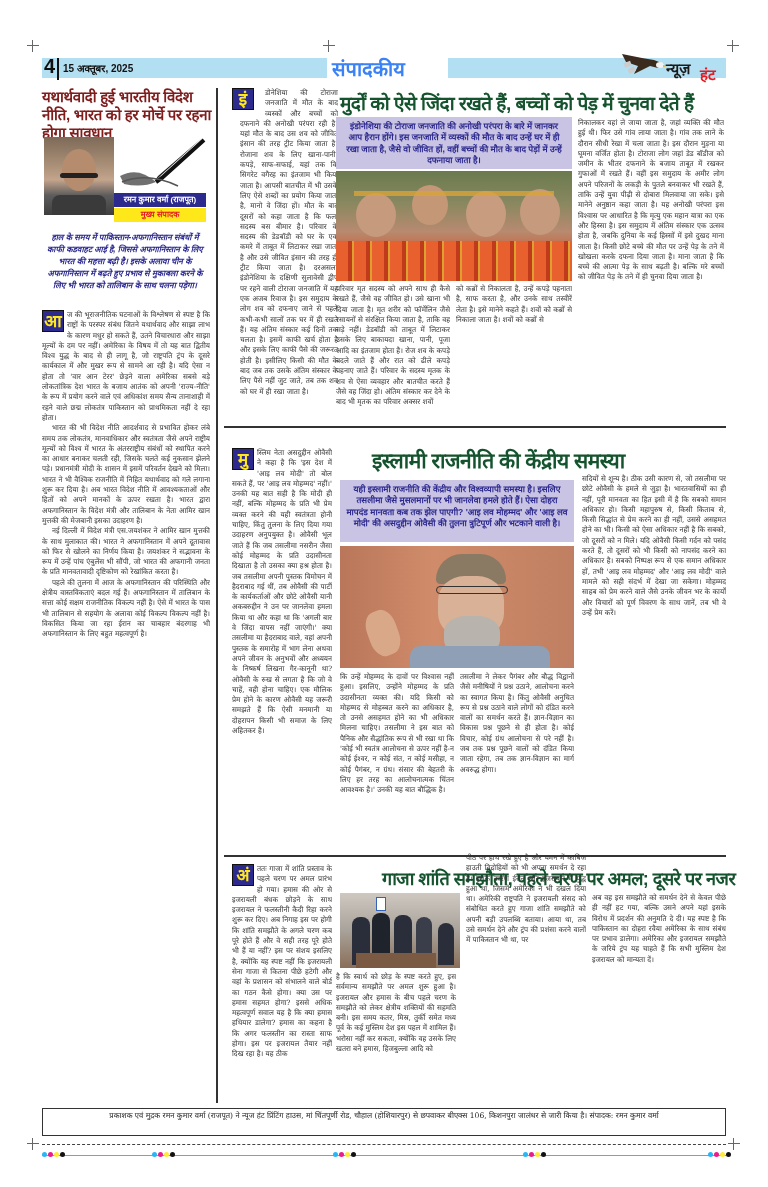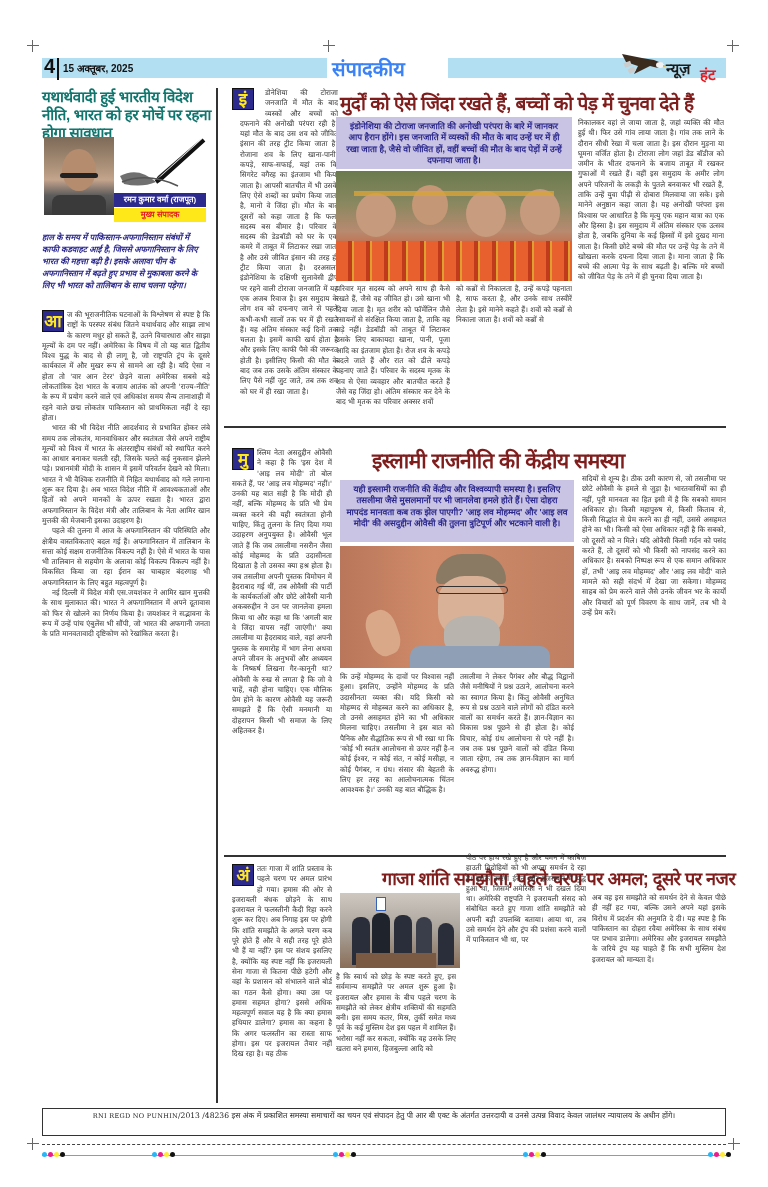--- a/index.html
+++ b/index.html
@@ -14,26 +14,26 @@
 .pbar{position:absolute;left:57px;top:58px;width:2px;height:22px;background:#111}
 .date{position:absolute;left:63px;top:61px;font:bold 10px "Liberation Sans",sans-serif;color:#111}
 .section{position:absolute;left:332px;top:55px;font:bold 20px "Liberation Sans",sans-serif;color:#3b82f6}
 .masthead2{position:absolute;left:448px;top:58px;width:278px;height:20px;background:#b3dff2}
 .logo{position:absolute;left:620px;top:46px;width:110px;height:34px}
 .logo .bird{position:absolute;left:0;top:0;width:48px;height:34px}
 .logo .t1{position:absolute;left:46px;top:12px;font:bold 15px "Liberation Sans",sans-serif;color:#1a1a1a}
 .logo .t2{position:absolute;left:80px;top:18px;font:bold 15px "Liberation Sans",sans-serif;color:#e31b23}
 .col{position:absolute;font-size:7.2px;line-height:10.3px;text-align:justify;color:#333;overflow:hidden}
 .col p{text-indent:10px}
-.h1{position:absolute;font:bold 15px "Liberation Sans",sans-serif;color:#0f766e;line-height:18px;letter-spacing:-0.3px}
-.h2{position:absolute;font:bold 21px "Liberation Sans",sans-serif;color:#7f1d1d;white-space:nowrap;letter-spacing:-0.5px}
+.h1{position:absolute;font:bold 15px "Liberation Sans",sans-serif;color:#7f1d1d;line-height:18px;letter-spacing:-0.3px}
+.h2{position:absolute;font:bold 21px "Liberation Sans",sans-serif;color:#14532d;white-space:nowrap;letter-spacing:-0.5px}
 .photo{position:absolute;overflow:hidden}
 .namebox{position:absolute;left:114px;top:193px;width:92px;height:14px;background:#2d2a8e;color:#fff;font:bold 8px "Liberation Sans",sans-serif;text-align:center;line-height:14px}
 .rolebox{position:absolute;left:114px;top:208px;width:92px;height:14px;background:#ffe81a;color:#e31b23;font:bold 8px "Liberation Sans",sans-serif;text-align:center;line-height:14px}
-.intro{position:absolute;left:42px;top:232px;width:166px;font:italic bold 8.2px "Liberation Sans",sans-serif;color:#2d2a8e;text-align:left;line-height:12px}
+.intro{position:absolute;left:42px;top:232px;width:166px;font:italic bold 8.2px "Liberation Sans",sans-serif;color:#2d2a8e;text-align:center;line-height:12px}
 .drop{position:absolute;width:22px;height:22px;background:#2d2a8e;color:#ffe81a;font:bold 17px "Liberation Sans",sans-serif;text-align:center;line-height:22px;border:1px solid #111}
 .summary{position:absolute;background:#c9c4e4;color:#2d2a8e;font:bold 8.6px "Liberation Sans",sans-serif;text-align:center;line-height:11.3px;padding:4px 6px}
 .vline{position:absolute;background:#333;width:2px}
 .hline{position:absolute;background:#333;height:2px}
 .footer{position:absolute;left:42px;top:1108px;width:684px;height:28px;border:1.5px solid #333;font-size:7.6px;line-height:12px;color:#222;text-align:center;padding-top:1px}
 .footer .rni{font-variant:small-caps;font-size:6.5px;letter-spacing:0.3px}
 .dash{position:absolute;left:42px;top:1144px;width:684px;border-top:1.3px dashed #444}
 .rule{position:absolute;left:42px;top:1155px;width:684px;height:1px;background:#999}
 .dots{position:absolute;top:1152px;height:6px;display:flex;gap:1px}
 .dots span{width:5px;height:5px;border-radius:50%}
@@ -81,22 +81,22 @@
     <path d="M4 46 Q30 36 60 50" stroke="#555" stroke-width="1.5" fill="none"></path>
   </svg>
   <div class="namebox">रमन कुमार वर्मा (राजपूत)</div>
   <div class="rolebox">मुख्य संपादक</div>
   <p class="intro">हाल के समय में पाकिस्तान-अफगानिस्तान संबंधों में काफी कडवाहट आई है, जिससे अफगानिस्तान के लिए भारत की महत्ता बढ़ी है। इसके अलावा चीन के अफगानिस्तान में बढ़ते हुए प्रभाव से मुकाबला करने के लिए भी भारत को तालिबान के साथ चलना पड़ेगा।</p>
   <div class="drop" style="left:42px;top:310px">आ</div>
   <div class="col" style="left:42px;top:310px;width:168px;height:792px">
     <div style="float:left;width:25px;height:23px"></div>
     <p style="text-indent:0">ज की भूराजनीतिक घटनाओं के विश्लेषण से स्पष्ट है कि राष्ट्रों के परस्पर संबंध जितने यथार्थवाद और साझा लाभ के कारण मधुर हो सकते हैं, उतने विचारधारा और साझा मूल्यों के दम पर नहीं। अमेरिका के विषय में तो यह बात द्वितीय विश्व युद्ध के बाद से ही लागू है, जो राष्ट्रपति ट्रंप के दूसरे कार्यकाल में और मुखर रूप से सामने आ रही है। यदि ऐसा न होता तो 'वार आन टेरर' छेड़ने वाला अमेरिका सबसे बड़े लोकतांत्रिक देश भारत के बजाय आतंक को अपनी 'राज्य-नीति' के रूप में प्रयोग करने वाले एवं अधिकांश समय सैन्य तानाशाही में रहने वाले छद्म लोकतंत्र पाकिस्तान को प्राथमिकता नहीं दे रहा होता।</p>
     <p>भारत की भी विदेश नीति आदर्शवाद से प्रभावित होकर लंबे समय तक लोकतंत्र, मानवाधिकार और स्वतंत्रता जैसे अपने राष्ट्रीय मूल्यों को विश्व में भारत के अंतरराष्ट्रीय संबंधों को स्थापित करने का आधार बनाकर चलती रही, जिसके चलते कई नुकसान झेलने पड़े। प्रधानमंत्री मोदी के शासन में इसमें परिवर्तन देखने को मिला। भारत ने भी वैश्विक राजनीति में निहित यथार्थवाद को गले लगाना शुरू कर दिया है। अब भारत विदेश नीति में आवश्यकताओं और हितों को अपने मानकों के ऊपर रखता है। भारत द्वारा अफगानिस्तान के विदेश मंत्री और तालिबान के नेता आमिर खान मुत्तकी की मेजबानी इसका उदाहरण है।</p>
+    <p>नई दिल्ली में विदेश मंत्री एस.जयशंकर ने आमिर खान मुत्तकी के साथ मुलाकात की। भारत ने अफगानिस्तान में अपने दूतावास को फिर से खोलने का निर्णय किया है। जयशंकर ने सद्भावना के रूप में उन्हें पांच एंबुलेंस भी सौंपी, जो भारत की अफगानी जनता के प्रति मानवतावादी दृष्टिकोण को रेखांकित करता है।</p>
     <p>पहले की तुलना में आज के अफगानिस्तान की परिस्थिति और क्षेत्रीय वास्तविकताएं बदल गई हैं। अफगानिस्तान में तालिबान के सत्ता कोई सक्षम राजनीतिक विकल्प नहीं है। ऐसे में भारत के पास भी तालिबान से सहयोग के अलावा कोई विकल्प विकल्प नहीं है। विकसित किया जा रहा ईरान का चाबहार बंदरगाह भी अफगानिस्तान के लिए बहुत महत्वपूर्ण है।</p>
-    <p>नई दिल्ली में विदेश मंत्री एस.जयशंकर ने आमिर खान मुत्तकी के साथ मुलाकात की। भारत ने अफगानिस्तान में अपने दूतावास को फिर से खोलने का निर्णय किया है। जयशंकर ने सद्भावना के रूप में उन्हें पांच एंबुलेंस भी सौंपी, जो भारत की अफगानी जनता के प्रति मानवतावादी दृष्टिकोण को रेखांकित करता है।</p>
   </div>
 </section>
 
 <div class="vline" style="left:216px;top:88px;height:1015px"></div>
 
 <section>
   <div class="drop" style="left:232px;top:88px">इं</div>
   <div class="col" style="left:240px;top:88px;width:98px;height:330px">
     <div style="float:left;width:25px;height:23px"></div>
     <span>डोनेशिया की टोराजा जनजाति में मौत के बाद व्यस्कों और बच्चों को दफनाने की अनोखी परंपरा रही है। यहां मौत के बाद उस शव को जीवित इंसान की तरह ट्रीट किया जाता है। रोजाना शव के लिए खाना-पानी, कपड़े, साफ-सफाई, यहां तक कि सिगरेट वगैरह का इंतजाम भी किया जाता है। आपसी बातचीत में भी उसके लिए ऐसे शब्दों का प्रयोग किया जाता है, मानो वे जिंदा हों। मौत के बाद दूसरों को कहा जाता है कि फलां सदस्य बस बीमार है। परिवार के सदस्य की डेडबॉडी को घर के एक कमरे में ताबूत में लिटाकर रखा जाता है और उसे जीवित इंसान की तरह ही ट्रीट किया जाता है। दरअसल, इंडोनेशिया के दक्षिणी सुलावेसी द्वीप पर रहने वाली टोराजा जनजाति में यह एक अजब रिवाज है। इस समुदाय के लोग शव को दफनाए जाने से पहले कभी-कभी सालों तक घर में ही रखते हैं। यह अंतिम संस्कार कई दिनों तक चलता है। इसमें काफी खर्च होता है और इसके लिए काफी पैसे की जरूरत होती है। इसीलिए किसी की मौत के बाद जब तक उसके अंतिम संस्कार के लिए पैसे नहीं जुट जाते, तब तक शव को घर में ही रखा जाता है।</span>
@@ -174,21 +174,21 @@
   </div>
   <div class="col" style="left:466px;top:853px;width:120px;height:209px">
     <span>पीठ पर हाथ रखे हुए है और यमन में काबिज हाउती विद्रोहियों को भी अपना समर्थन दे रहा है। इसके कारण ईरान और इजरायल में युद्ध हुआ था, जिसमें अमेरिका ने भी दखल दिया था। अमेरिकी राष्ट्रपति ने इजरायली संसद को संबोधित करते हुए गाजा शांति समझौते को अपनी बड़ी उपलब्धि बताया। आया था, तब उसे समर्थन देने और ट्रंप की प्रशंसा करने वालों में पाकिस्तान भी था, पर</span>
   </div>
   <div class="col" style="left:592px;top:893px;width:134px;height:209px">
     <span>अब वह इस समझौते को समर्थन देने से केवल पीछे ही नहीं हट गया, बल्कि उसने अपने यहां इसके विरोध में प्रदर्शन की अनुमति दे दी। यह स्पष्ट है कि पाकिस्तान का दोहरा रवैया अमेरिका के साथ संबंध पर प्रभाव डालेगा। अमेरिका और इजरायल समझौते के जरिये ट्रंप यह चाहते हैं कि सभी मुस्लिम देश इजरायल को मान्यता दें।</span>
   </div>
 </section>
 
 <footer class="footer">
-  <div><span class="rni">RNI REGD NO PUNHIN</span><span>/2013 /48236 इस अंक में प्रकाशित समस्या समाचारों का चयन एवं संपादन हेतु पी आर बी एक्ट के अंतर्गत उत्तरदायी व उनसे उत्पन्न विवाद केवल जालंधर न्यायालय के अधीन होंगे।</span></div>
+  <div>प्रकाशक एवं मुद्रक रमन कुमार वर्मा (राजपूत) ने न्यूज हंट प्रिंटिंग हाउस, मां चिंतपूर्णी रोड, चौहाल (होशियारपुर) से छपवाकर बीएक्स 106, किशनपुरा जालंधर से जारी किया है। संपादक: रमन कुमार वर्मा</div>
 </footer>
 <div class="dash"></div>
 <div class="rule"></div>
 <div class="dots" style="left:42px">
     <span style="background:#29b6f6"></span>
     <span style="background:#e91e8c"></span>
     <span style="background:#ffeb3b"></span>
     <span style="background:#111"></span>
   </div>
 <div class="dots" style="left:152px">

